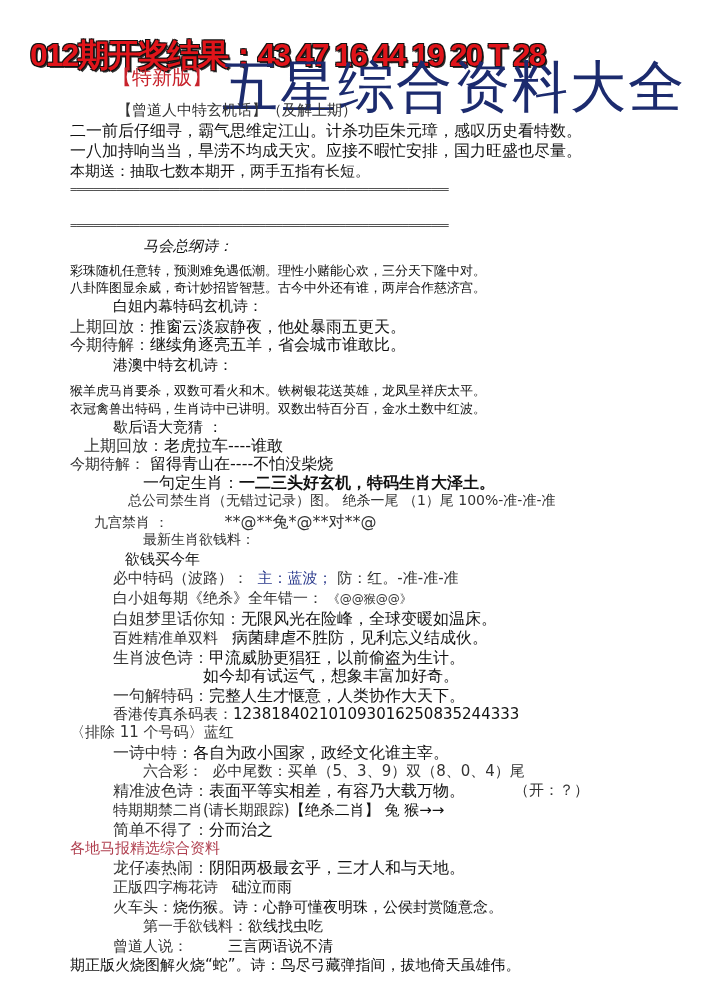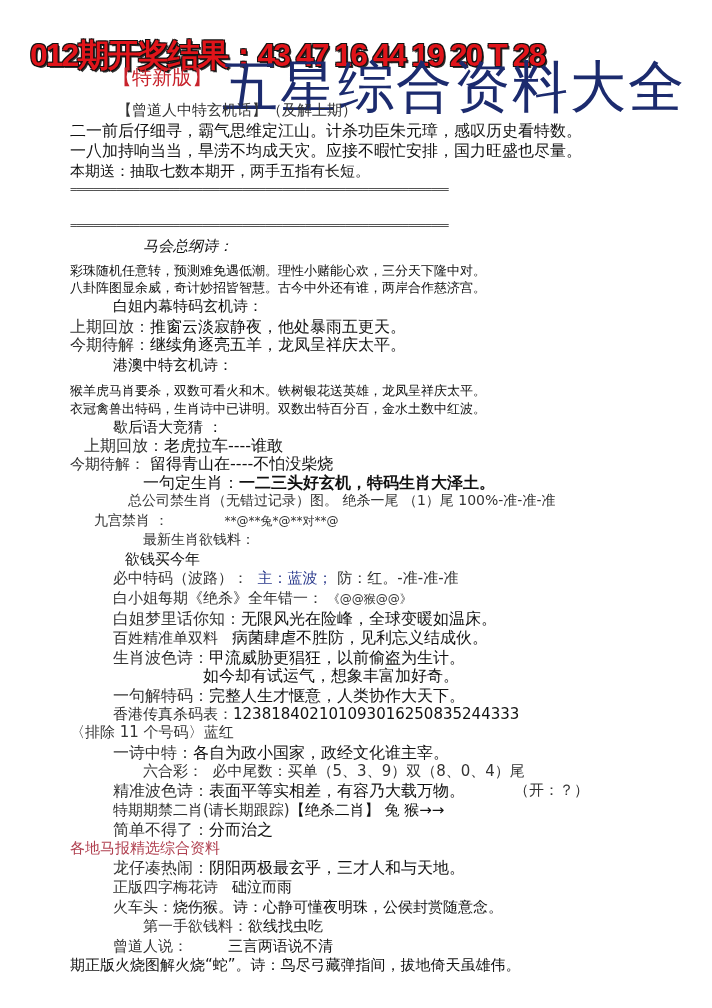--- a/index.html
+++ b/index.html
@@ -38,41 +38,41 @@
 
 <div class="abs l15" style="left:143px;top:237px;font-style:italic;">马会总纲诗：</div>
 <div class="abs l13" style="left:70px;top:262px;">彩珠随机任意转，预测难免遇低潮。理性小赌能心欢，三分天下隆中对。</div>
 <div class="abs l13" style="left:70px;top:279px;">八卦阵图显余威，奇计妙招皆智慧。古今中外还有谁，两岸合作慈济宫。</div>
 
 <div class="abs l15" style="left:113px;top:297px;">白姐内幕特码玄机诗：</div>
 <div class="abs l16" style="left:70px;top:317px;">
   <span class="gray">上期回放：</span><span>推窗云淡寂静夜，他处暴雨五更天。</span>
 </div>
 <div class="abs l16" style="left:70px;top:335px;">
-  <span class="gray">今期待解：</span><span>继续角逐亮五羊，龙凤呈祥庆太平。</span>
+  <span class="gray">今期待解：</span><span>继续角逐亮五羊，省会城市谁敢比。</span>
 </div>
 
 <div class="abs l15" style="left:113px;top:356px;">港澳中特玄机诗：</div>
 <div class="abs l13" style="left:70px;top:382px;">猴羊虎马肖要杀，双数可看火和木。铁树银花送英雄，龙凤呈祥庆太平。</div>
 <div class="abs l13" style="left:70px;top:400px;">衣冠禽兽出特码，生肖诗中已讲明。双数出特百分百，金水土数中红波。</div>
 
 <div class="abs l15" style="left:113px;top:418px;">歇后语大竞猜 ：</div>
 <div class="abs l16" style="left:84px;top:436px;">
   <span class="gray">上期回放：</span><span>老虎拉车----谁敢</span>
 </div>
 <div class="abs l16" style="left:70px;top:454px;">
   <span class="gray l15">今期待解：</span>&nbsp;<span>留得青山在----不怕没柴烧</span>
 </div>
 
 <div class="abs l16" style="left:143px;top:473px;">
   <span>一句定生肖：</span><span class="bold">一二三头好玄机，特码生肖大泽土。</span>
 </div>
 <div class="abs l14 gray" style="left:128px;top:492px;">总公司禁生肖（无错过记录）图。 绝杀一尾 （1）尾 100%-准-准-准</div>
 <div class="abs l14 gray" style="left:94px;top:512px;">
-  <span>九宫禁肖 ：</span><span style="margin-left:56px;font-size:12px;">**@**兔*@**对**@</span>
+  <span>九宫禁肖 ：</span><span style="margin-left:56px;font-size:16px;">**@**兔*@**对**@</span>
 </div>
 <div class="abs l14 gray" style="left:143px;top:531px;">最新生肖欲钱料：</div>
 <div class="abs l15" style="left:125px;top:550px;">欲钱买今年</div>
 <div class="abs l15 gray" style="left:113px;top:569px;">
   <span>必中特码（波路）：</span>&nbsp;&nbsp;<span class="blue">主：蓝波；</span>&nbsp;<span>防：红。-准-准-准</span>
 </div>
 <div class="abs l15 gray" style="left:113px;top:589px;">
   <span>白小姐每期《绝杀》全年错一：</span>&nbsp;<span style="font-size:12px;">《@@猴@@》</span>
 </div>
 <div class="abs l16" style="left:113px;top:609px;">

